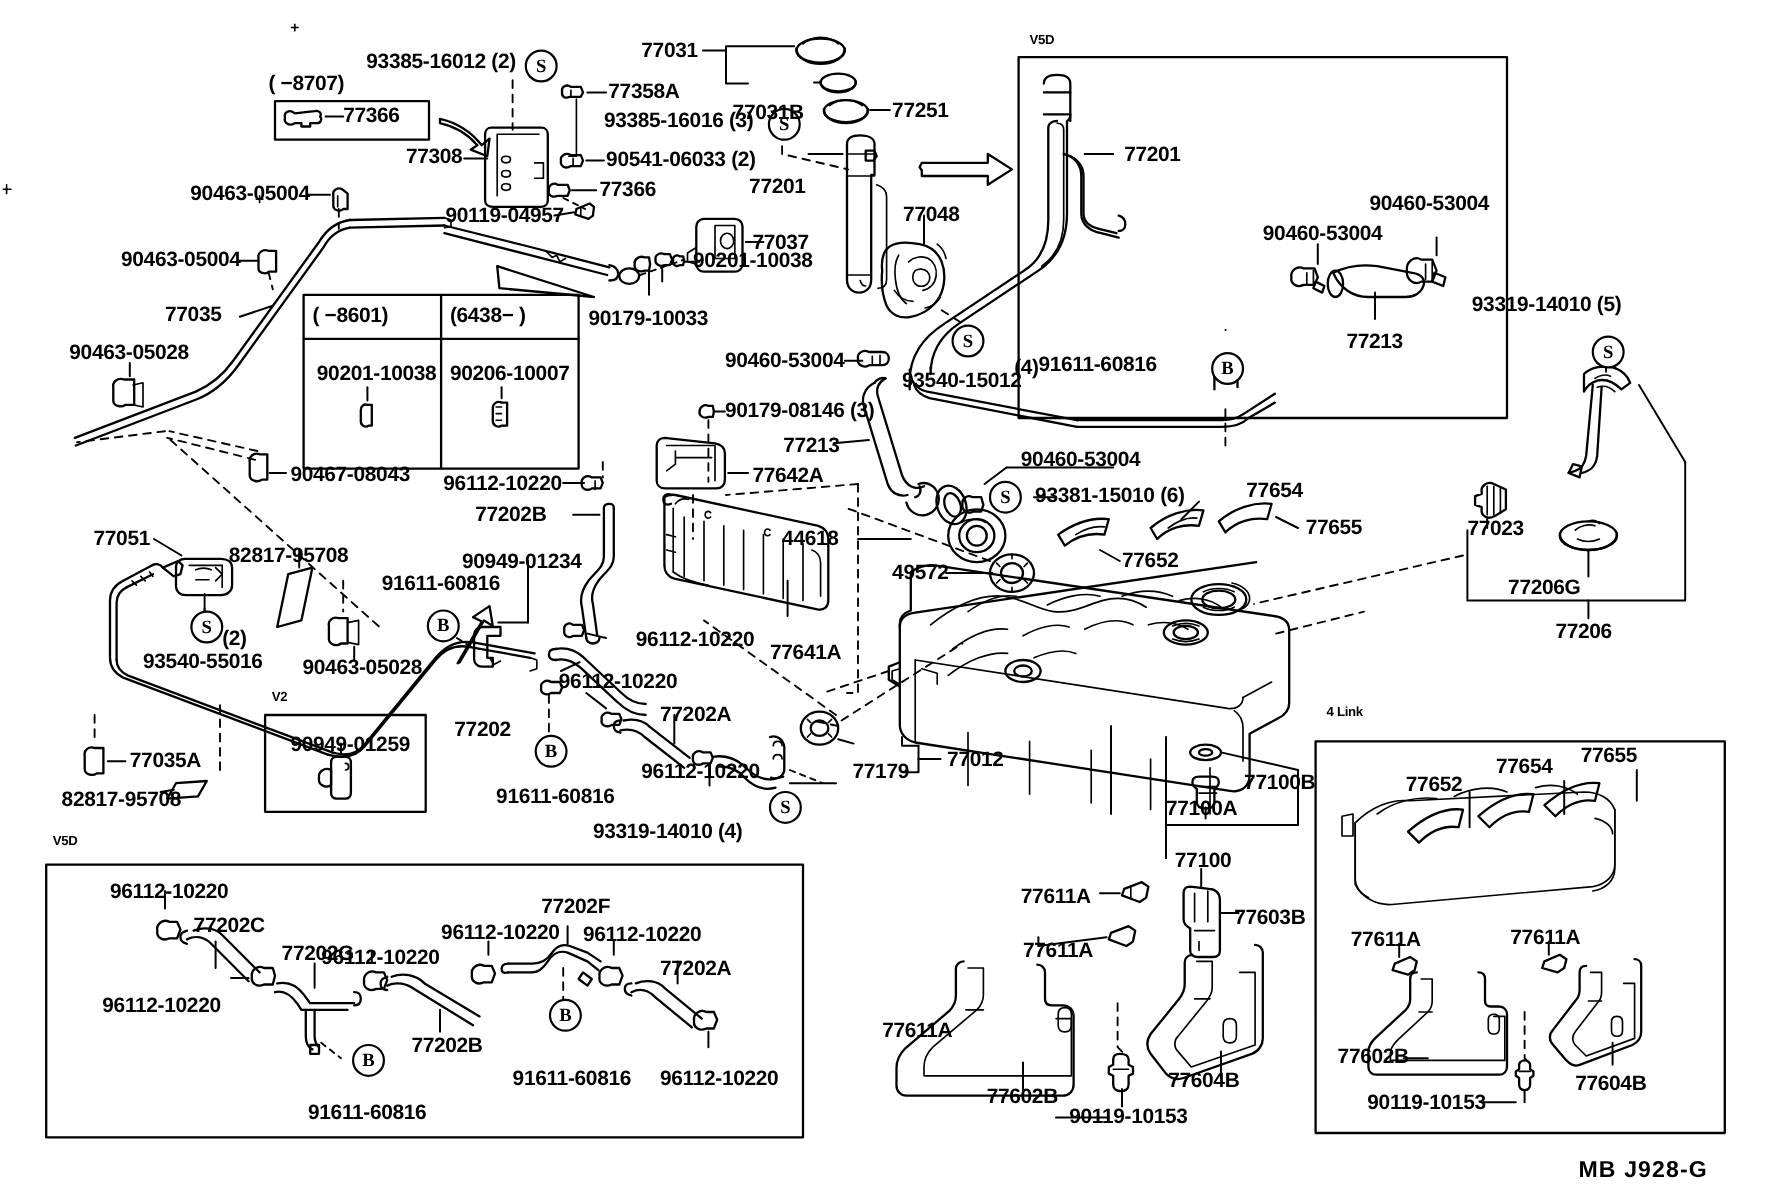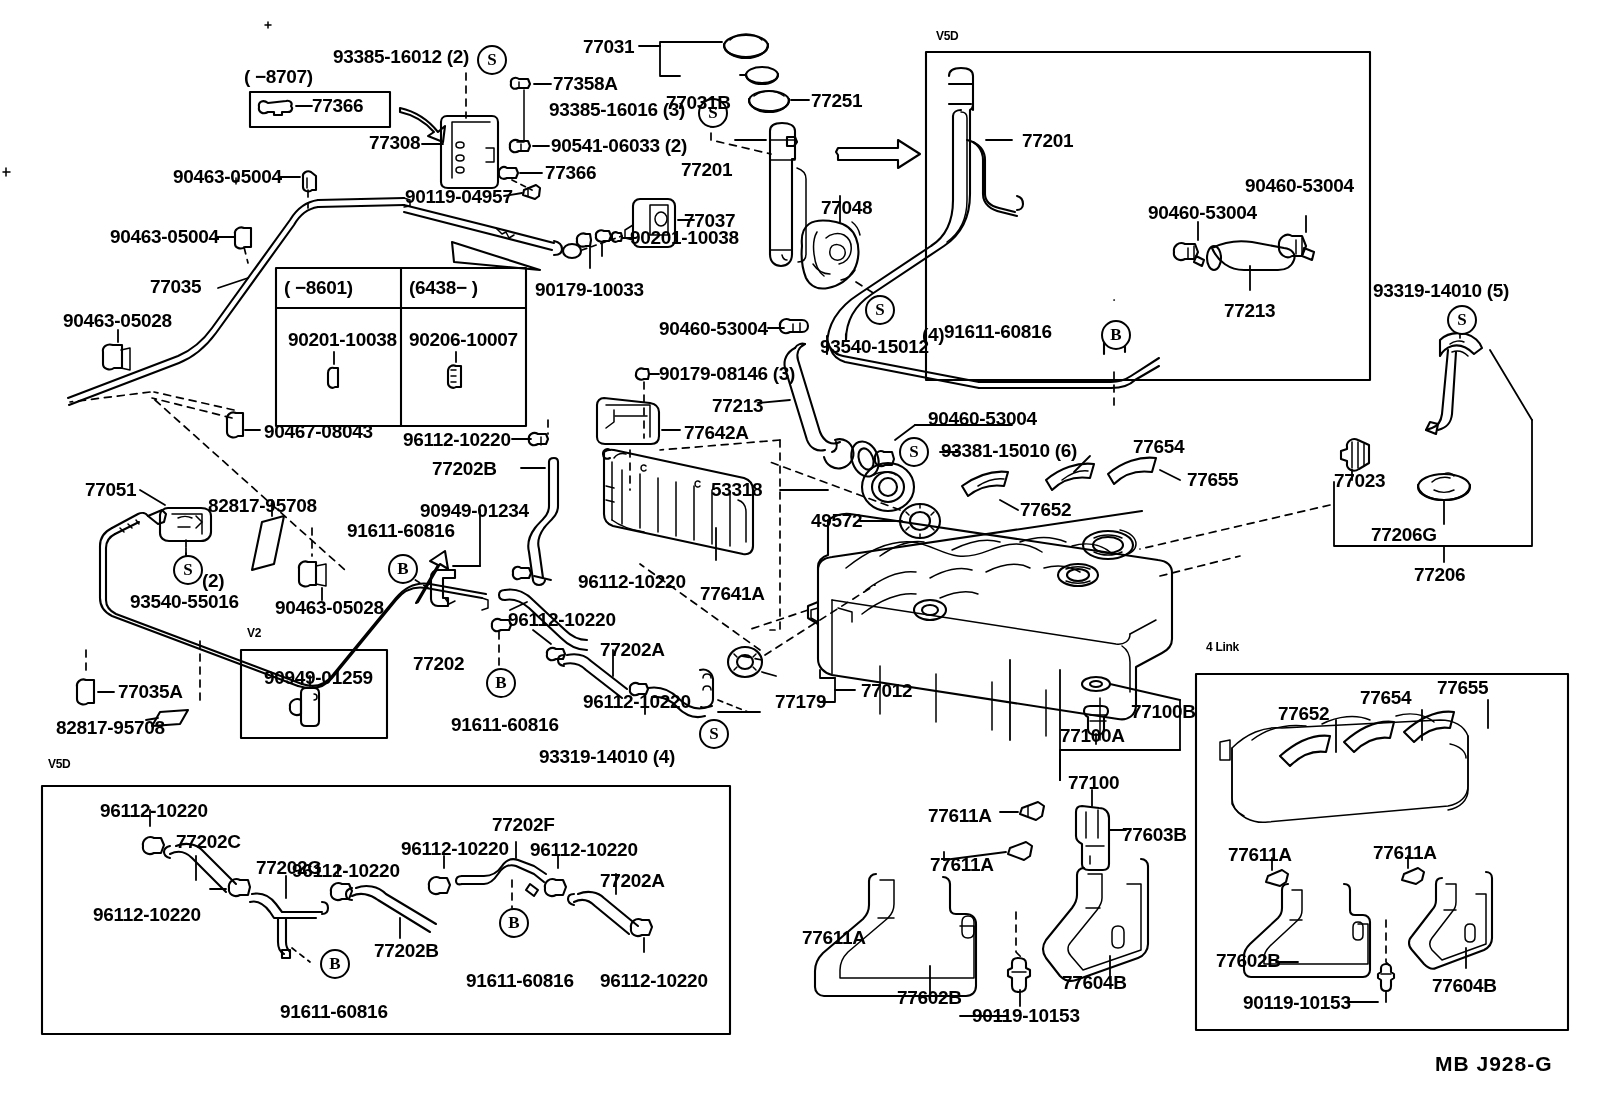--- a/index.html
+++ b/index.html
@@ -573,21 +573,21 @@
 <div class="lbl" style="left:369px;top:133px;">77308</div>
 <div class="lbl" style="left:553px;top:74px;">77358A</div>
 <div class="lbl" style="left:549px;top:100px;">93385-16016 (3)</div>
 <div class="lbl" style="left:551px;top:136px;">90541-06033 (2)</div>
 <div class="lbl" style="left:545px;top:163px;">77366</div>
 <div class="lbl" style="left:405px;top:187px;">90119-04957</div>
 <div class="lbl" style="left:583px;top:37px;">77031</div>
 <div class="lbl" style="left:666px;top:64px;margin-top:29px;">77031B</div>
 <div class="lbl" style="left:811px;top:91px;">77251</div>
 <div class="lbl" style="left:681px;top:160px;">77201</div>
-<div class="lbl" style="left:821px;top:186px;margin-top:12px;">77048</div>
+<div class="lbl" style="left:821px;top:186px;">77048</div>
 <div class="lbl" style="left:684px;top:211px;">77037</div>
 
 
 <div class="lbl" style="left:173px;top:167px;">90463-05004</div>
 <div class="lbl" style="left:110px;top:227px;">90463-05004</div>
 <div class="lbl" style="left:150px;top:277px;">77035</div>
 <div class="lbl" style="left:63px;top:311px;">90463-05028</div>
 <div class="lbl" style="left:264px;top:422px;">90467-08043</div>
 <div class="lbl" style="left:630px;top:228px;">90201-10038</div>
 <div class="lbl" style="left:535px;top:280px;">90179-10033</div>
@@ -617,33 +617,33 @@
 <div class="lbl" style="left:413px;top:654px;">77202</div>
 <div class="lbl" style="left:451px;top:715px;">91611-60816</div>
 <div class="lbl" style="left:600px;top:640px;">77202A</div>
 <div class="lbl" style="left:539px;top:747px;">93319-14010 (4)</div>
 <div class="lbl" style="left:659px;top:319px;">90460-53004</div>
 <div class="lbl" style="left:820px;top:337px;">93540-15012</div>
 <div class="lbl" style="left:922px;top:325px;">(4)</div>
 <div class="lbl" style="left:659px;top:364px;">90179-08146 (3)</div>
 <div class="lbl" style="left:712px;top:396px;">77213</div>
 <div class="lbl" style="left:684px;top:423px;">77642A</div>
-<div class="lbl" style="left:711px;top:480px;">53318</div>
+<div class="lbl" style="left:711px;top:480px;">44618</div>
 <div class="lbl" style="left:700px;top:584px;">77641A</div>
 <div class="lbl" style="left:811px;top:511px;">49572</div>
 <div class="lbl" style="left:775px;top:692px;">77179</div>
 <div class="lbl" style="left:861px;top:681px;">77012</div>
 
 
 <div class="lbl" style="left:928px;top:409px;">90460-53004</div>
 <div class="lbl" style="left:941px;top:441px;">93381-15010 (6)</div>
 <div class="lbl" style="left:1133px;top:437px;">77654</div>
 <div class="lbl" style="left:1187px;top:470px;">77655</div>
 <div class="lbl" style="left:1020px;top:500px;">77652</div>
-<div class="lbl" style="left:1373px;top:268px;margin-top:13px;">93319-14010 (5)</div>
+<div class="lbl" style="left:1338px;top:268px;">93319-14010 (5)</div>
 <div class="lbl" style="left:1334px;top:471px;">77023</div>
 <div class="lbl" style="left:1327px;top:525px;margin-left:44px;">77206G</div>
 <div class="lbl" style="left:1414px;top:565px;text-align:center;">77206</div>
 <div class="lbl" style="left:1131px;top:702px;">77100B</div>
 <div class="lbl" style="left:1060px;top:726px;">77100A</div>
 <div class="lbl" style="left:1068px;top:773px;">77100</div>
 
 
 <div class="lbl" style="left:1022px;top:131px;">77201</div>
 <div class="lbl" style="left:1148px;top:203px;">90460-53004</div>

